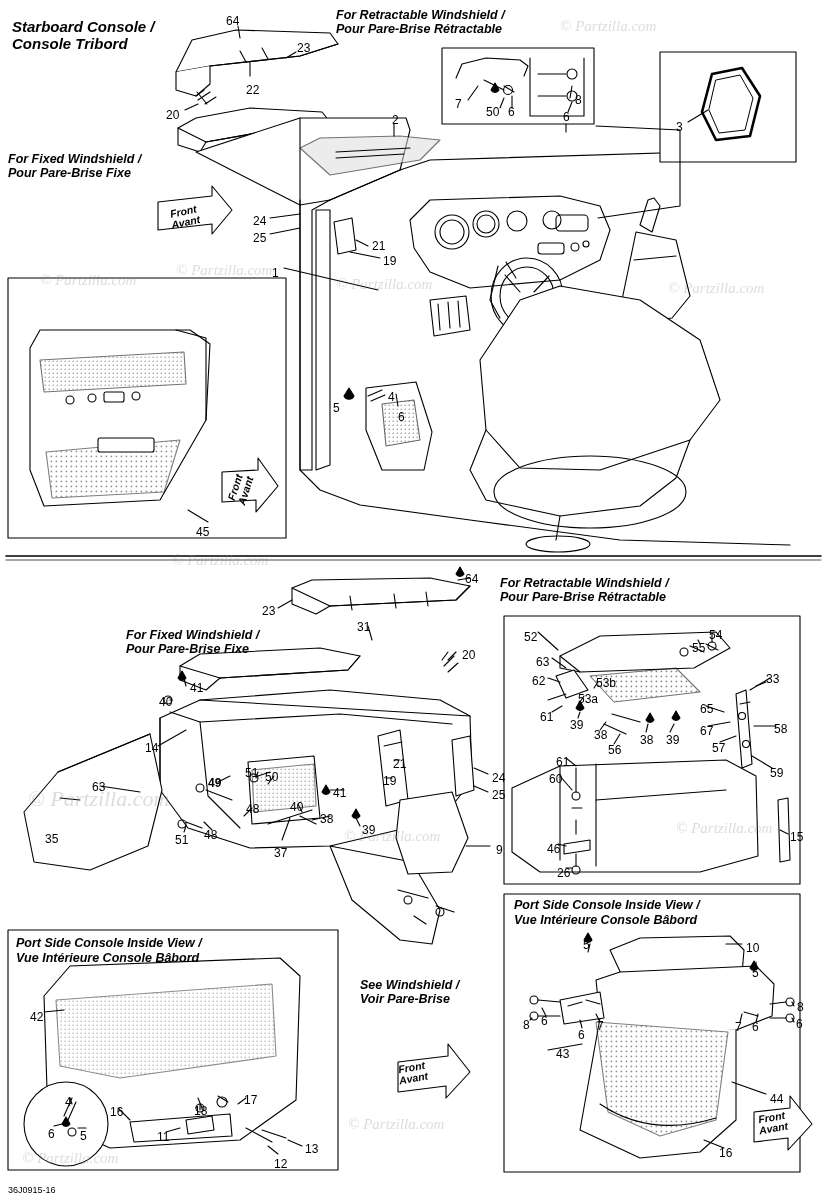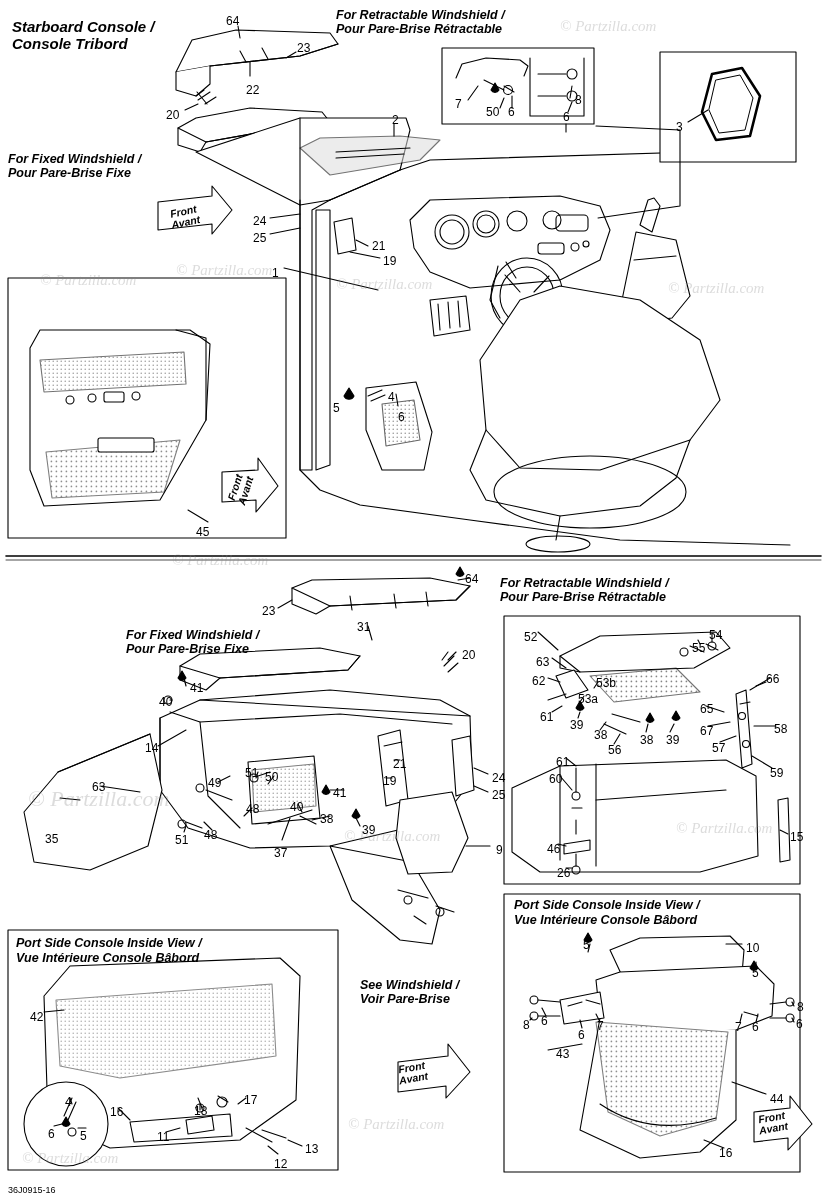--- a/index.html
+++ b/index.html
@@ -432,21 +432,21 @@
       <div class="num" style="left: 196px; top: 525px;">45</div>
       <div class="num" style="left: 465px; top: 572px;">64</div>
       <div class="num" style="left: 262px; top: 604px;">23</div>
       <div class="num" style="left: 357px; top: 620px;">31</div>
       <div class="num" style="left: 462px; top: 648px;">20</div>
       <div class="num" style="left: 190px; top: 681px;">41</div>
       <div class="num" style="left: 159px; top: 695px;">40</div>
       <div class="num" style="left: 145px; top: 741px;">14</div>
       <div class="num" style="left: 45px; top: 795px; margin-top: 37px;">35</div>
       <div class="num" style="left: 92px; top: 780px;">63</div>
-      <div class="num" style="left: 208px; top: 776px;">49</div>
+      <div class="num" style="left: 208px; top: 776px; font-weight: bold;">49</div>
       <div class="num" style="left: 245px; top: 766px;">51</div>
       <div class="num" style="left: 265px; top: 770px;">50</div>
       <div class="num" style="left: 246px; top: 802px;">48</div>
       <div class="num" style="left: 175px; top: 833px;">51</div>
       <div class="num" style="left: 204px; top: 828px;">48</div>
       <div class="num" style="left: 274px; top: 846px;">37</div>
       <div class="num" style="left: 290px; top: 800px;">40</div>
       <div class="num" style="left: 333px; top: 786px;">41</div>
       <div class="num" style="left: 320px; top: 812px;">38</div>
       <div class="num" style="left: 362px; top: 823px;">39</div>
@@ -462,21 +462,21 @@
       <div class="num" style="left: 532px; top: 674px;">62</div>
       <div class="num" style="left: 540px; top: 710px;">61</div>
       <div class="num" style="left: 596px; top: 676px;">53b</div>
       <div class="num" style="left: 578px; top: 692px;">53a</div>
       <div class="num" style="left: 570px; top: 718px;">39</div>
       <div class="num" style="left: 594px; top: 728px;">38</div>
       <div class="num" style="left: 608px; top: 743px;">56</div>
       <div class="num" style="left: 640px; top: 733px;">38</div>
       <div class="num" style="left: 666px; top: 733px;">39</div>
       <div class="num" style="left: 700px; top: 702px;">65</div>
-      <div class="num" style="left: 766px; top: 672px;">66</div>
+      <div class="num" style="left: 766px; top: 672px;">33</div>
       <div class="num" style="left: 700px; top: 724px;">67</div>
       <div class="num" style="left: 712px; top: 741px;">57</div>
       <div class="num" style="left: 774px; top: 722px;">58</div>
       <div class="num" style="left: 770px; top: 766px;">59</div>
       <div class="num" style="left: 556px; top: 755px;">61</div>
       <div class="num" style="left: 549px; top: 772px;">60</div>
       <div class="num" style="left: 547px; top: 842px;">46</div>
       <div class="num" style="left: 557px; top: 866px;">26</div>
       <div class="num" style="left: 790px; top: 830px;">15</div>
       <div class="num" style="left: 583px; top: 938px;">5</div>

